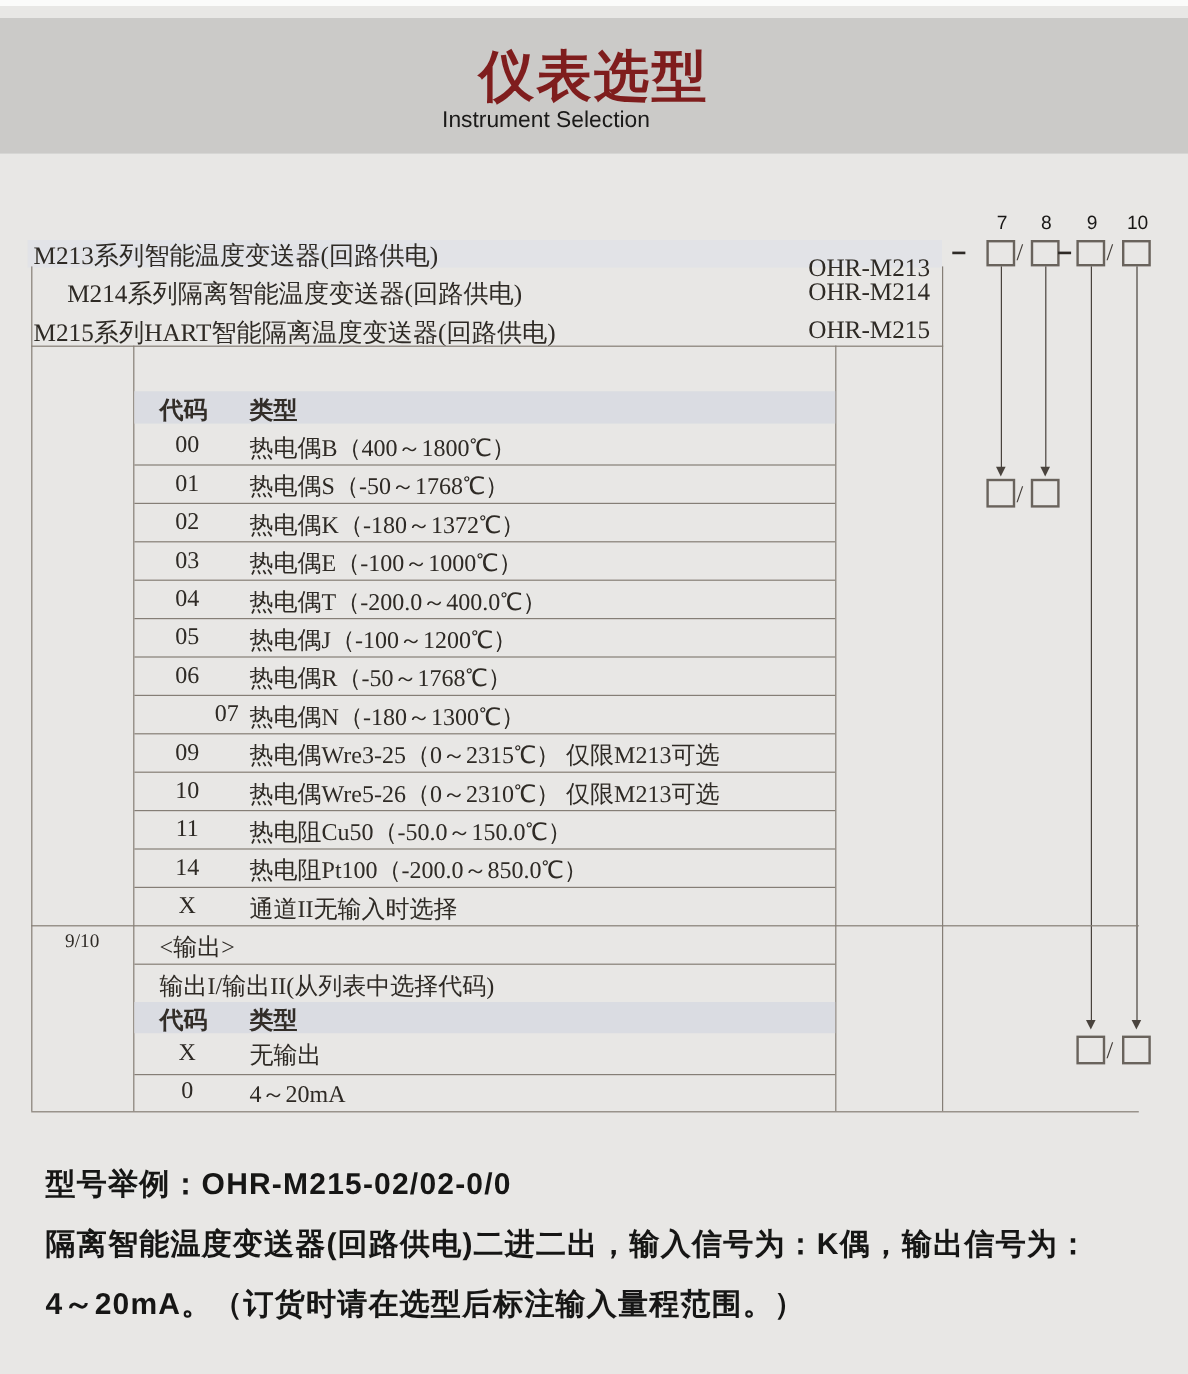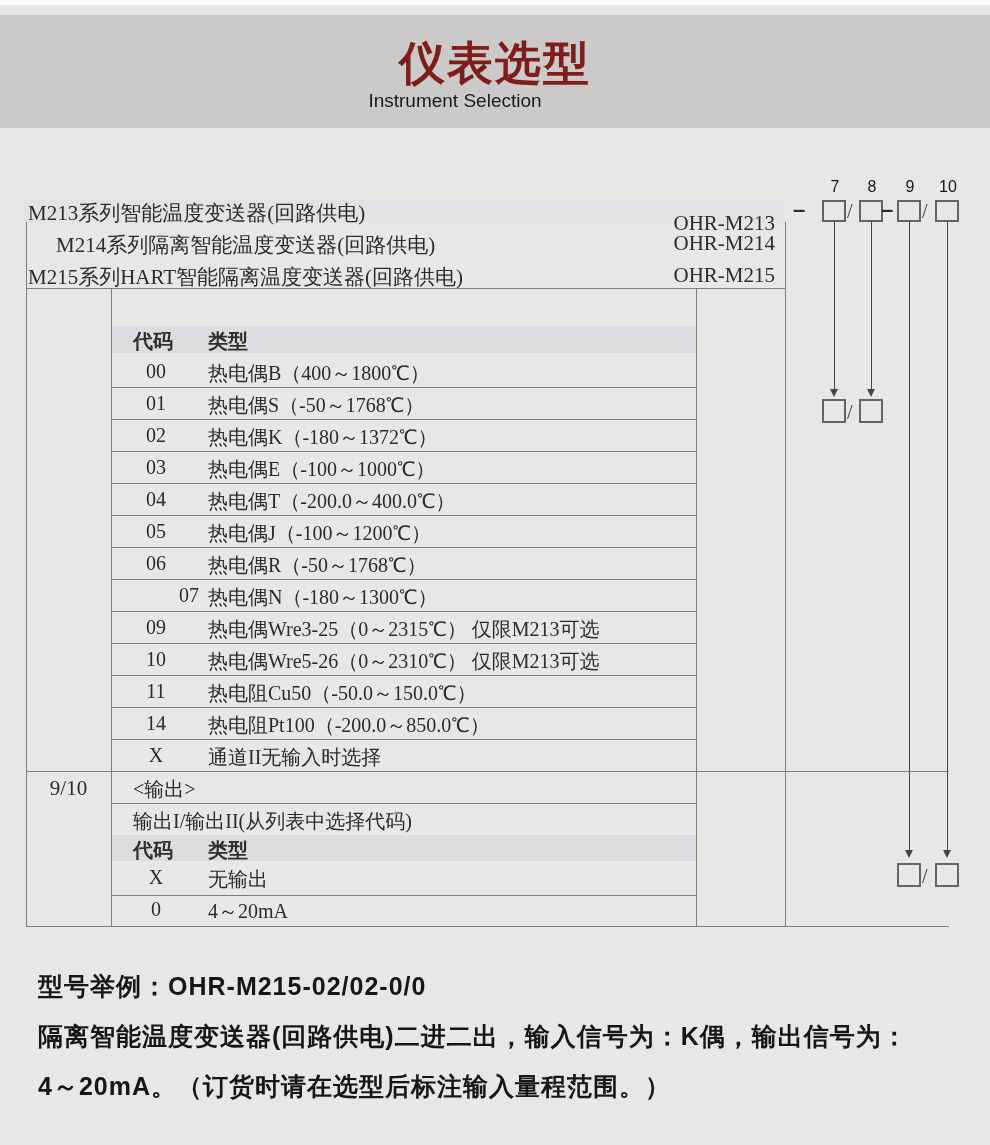--- a/index.html
+++ b/index.html
@@ -124,21 +124,21 @@
   <div class="hline" style="left:112px;top:675px;width:584px;"></div>
   <div class="code-cell" style="top:680px;">11</div>
   <div class="type-cell" style="top:680px;">热电阻Cu50（-50.0～150.0℃）</div>
   <div class="hline" style="left:112px;top:707px;width:584px;"></div>
   <div class="code-cell" style="top:712px;">14</div>
   <div class="type-cell" style="top:712px;">热电阻Pt100（-200.0～850.0℃）</div>
   <div class="hline" style="left:112px;top:739px;width:584px;"></div>
   <div class="code-cell" style="top:744px;">X</div>
   <div class="type-cell" style="top:744px;">通道II无输入时选择</div>
 
-  <div class="abs" style="left:26px;top:776px;width:85px;text-align:center;font-size:21px;">9/10</div>
+  <div class="abs" style="left:26px;top:776px;width:85px;text-align:center;font-size:16px;">9/10</div>
   <div class="abs" style="left:133px;top:776px;font-size:20px;">&lt;输出&gt;</div>
   <div class="hline" style="left:112px;top:803px;width:584px;"></div>
   <div class="abs" style="left:133px;top:808px;font-size:20px;">输出I/输出II(从列表中选择代码)</div>
 
   <div class="band" style="left:112px;top:835px;width:584px;height:26px;"></div>
   <div class="abs th" style="left:133px;top:837px;">代码</div>
   <div class="abs th" style="left:208px;top:837px;">类型</div>
 
   <div class="code-cell" style="top:866px;">X</div>
   <div class="type-cell" style="top:866px;">无输出</div>

